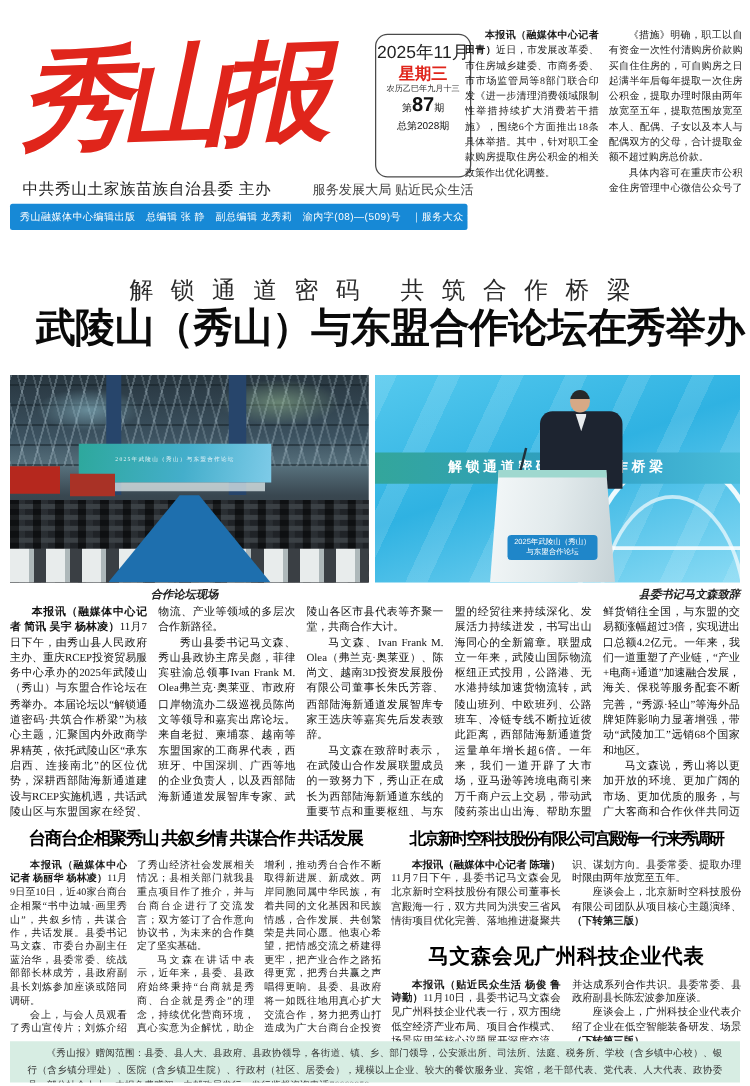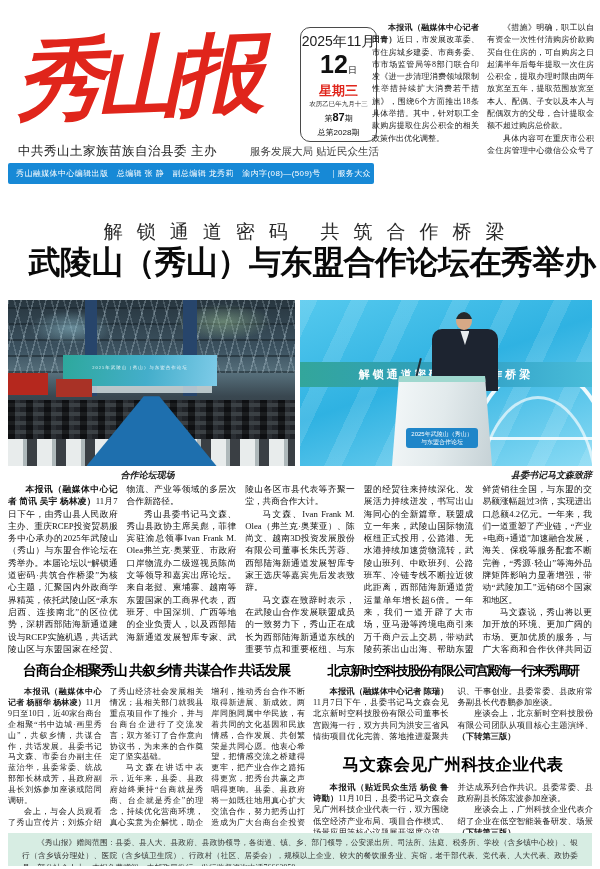--- a/index.html
+++ b/index.html
@@ -29,21 +29,21 @@
     position:absolute; left:300px; top:27px; width:77px; height:115px;
     border:1.8px solid #4a4a4a; border-radius:10px; text-align:center; padding-top:5px;
     font-family:"Liberation Sans","DejaVu Sans",sans-serif;
   }
   .date-ym { font-size:14px; color:#222; }
   .date-day { font-size:25px; font-weight:bold; line-height:26px; color:#111; }
   .date-day small { font-size:9px; font-weight:normal; }
   .date-week { font-size:13px; font-weight:bold; color:#e0251b; line-height:16px; }
   .date-lunar { font-size:6.5px; color:#333; line-height:10px; }
   .date-issue { font-size:8px; color:#111; line-height:16px; }
-  .date-issue b { font-size:11px; }
+  .date-issue b { font-size:16px; }
   .date-total { font-size:8px; color:#111; line-height:11px; }
   
   .housing { position:absolute; left:372px; top:22px; width:222px; }
   .housing-title { font-size:14.5px; font-weight:900; letter-spacing:-2.6px; white-space:nowrap;
     color:#000; margin-bottom:6px; }
   .housing-body { column-count:2; column-gap:8px; font-size:8px; line-height:12.3px;
     text-align:justify; height:138px; overflow:hidden; }
   .para { text-indent:2em; }
   .lead { font-weight:bold; }
   .cont { font-weight:bold; }
@@ -147,21 +147,20 @@
 
 <div class="page">
 
   <div class="masthead-title">秀山报</div>
   <div class="organizer">中共秀山土家族苗族自治县委 主办</div>
   <div class="slogan">服务发展大局 贴近民众生活</div>
   <div class="info-bar">秀山融媒体中心编辑出版　总编辑 张 静　副总编辑 龙秀莉　渝内字(08)—(509)号　｜服务大众 免费赠阅｜</div>
 
   <div class="date-box">
     <div class="date-ym">2025年11月</div>
-    <div class="date-day"><span>12</span><small>日</small></div>
     <div class="date-week">星期三</div>
     <div class="date-lunar">农历乙巳年九月十三</div>
     <div class="date-issue"><span>第</span><b>87</b><span>期</span></div>
     <div class="date-total">总第2028期</div>
   </div>
 
   <div class="housing">
     <div class="housing-body">
       <p class="para"><b class="lead">本报讯（融媒体中心记者田青）</b><span>近日，市发展改革委、市住房城乡建委、市商务委、市市场监管局等8部门联合印发《进一步清理消费领域限制性举措持续扩大消费若干措施》，围绕6个方面推出18条具体举措。其中，针对职工全款购房提取住房公积金的相关政策作出优化调整。</span></p>
       <p class="para"><span>《措施》明确，职工以自有资金一次性付清购房价款购买自住住房的，可自购房之日起满半年后每年提取一次住房公积金，提取办理时限由两年放宽至五年，提取范围放宽至本人、配偶、子女以及本人与配偶双方的父母，合计提取金额不超过购房总价款。</span></p>
@@ -222,21 +221,21 @@
     <div class="bl-body">
       <p class="para"><b class="lead">本报讯（融媒体中心记者 杨丽华 杨林凌）</b><span>11月9日至10日，近40家台商台企相聚“书中边城·画里秀山”，共叙乡情，共谋合作，共话发展。县委书记马文森、市委台办副主任蓝治华，县委常委、统战部部长林成芳，县政府副县长刘炼参加座谈或陪同调研。</span></p>
       <p class="para"><span>会上，与会人员观看了秀山宣传片；刘炼介绍了秀山经济社会发展相关情况；县相关部门就我县重点项目作了推介，并与台商台企进行了交流发言；双方签订了合作意向协议书，为未来的合作奠定了坚实基础。</span></p>
       <p class="para"><span>马文森在讲话中表示，近年来，县委、县政府始终秉持“台商就是秀商、台企就是秀企”的理念，持续优化营商环境，真心实意为企解忧，助企增利，推动秀台合作不断取得新进展、新成效。两岸同胞同属中华民族，有着共同的文化基因和民族情感，合作发展、共创繁荣是共同心愿。他衷心希望，把情感交流之桥建得更牢，把产业合作之路拓得更宽，把秀台共赢之声唱得更响。县委、县政府将一如既往地用真心扩大交流合作，努力把秀山打造成为广大台商台企投资兴业、干事创业、安居乐业的新沃土。具体而言，将坚决做到政企沟通“零距离”、解决问题“零停滞”、政策落实“零障碍”、伤企损企“零容忍”，真心实意</span></p>
     </div>
   </div>
 
   <div class="br">
     <div class="br-title1">北京新时空科技股份有限公司宫殿海一行来秀调研</div>
     <div class="br-body1">
-      <p class="para"><b class="lead">本报讯（融媒体中心记者 陈瑞）</b><span>11月7日下午，县委书记马文森会见北京新时空科技股份有限公司董事长宫殿海一行，双方共同为洪安三省风情街项目优化完善、落地推进凝聚共识、干事创业。县委常委、县政府常务副县长代春鹏参加座谈。</span></p>
+      <p class="para"><b class="lead">本报讯（融媒体中心记者 陈瑞）</b><span>11月7日下午，县委书记马文森会见北京新时空科技股份有限公司董事长宫殿海一行，双方共同为洪安三省风情街项目优化完善、落地推进凝聚共识、谋划方向。县委常委、提取办理时限由两年放宽至五年。</span></p>
       <p class="para"><span>座谈会上，北京新时空科技股份有限公司团队从项目核心主题演绎、</span><b class="cont">（下转第三版）</b></p>
     </div>
     <div class="br-title2">马文森会见广州科技企业代表</div>
     <div class="br-body2">
       <p class="para"><b class="lead">本报讯（贴近民众生活 杨俊 鲁诗勤）</b><span>11月10日，县委书记马文森会见广州科技企业代表一行，双方围绕低空经济产业布局、项目合作模式、场景应用等核心议题展开深度交流、并达成系列合作共识。县委常委、县政府副县长陈宏波参加座谈。</span></p>
       <p class="para"><span>座谈会上，广州科技企业代表介绍了企业在低空智能装备研发、场景</span><b class="cont">（下转第三版）</b></p>
     </div>
   </div>
 
   <div class="footer"><span class="fi"></span><span>《秀山报》赠阅范围：县委、县人大、县政府、县政协领导，各街道、镇、乡、部门领导，公安派出所、司法所、法庭、税务所、学校（含乡镇中心校）、银行（含乡镇分理处）、医院（含乡镇卫生院）、行政村（社区、居委会），规模以上企业、较大的餐饮服务业、宾馆，老干部代表、党代表、人大代表、政协委员、部分社会人士。本报免费赠阅，由邮政局发行。发行监督咨询电话76662959。</span></div>

